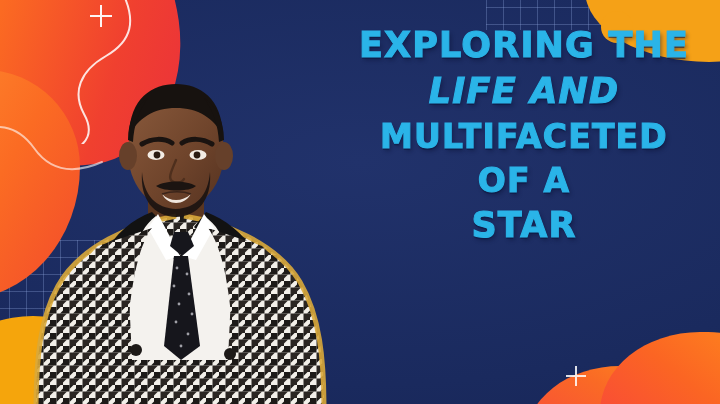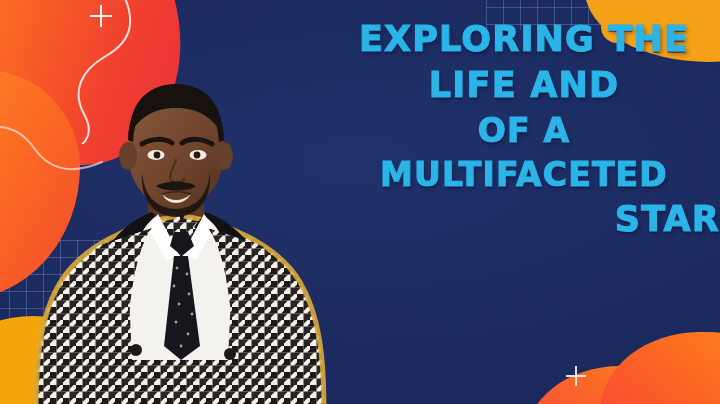--- a/index.html
+++ b/index.html
@@ -96,45 +96,45 @@
   
   .person{
     position:absolute;
     left:24px;top:60px;
     width:330px;height:344px;
   }
 
   
   .headline{
     position:absolute;
-    left:328px;top:22px;
+    left:328px;top:28px;
     width:392px;
     text-align:center;
     line-height:1.00;
     z-index:8;
   }
   .headline .ln{
     display:block;
     color:#2ab4e8;
     font-family:"DejaVu Sans", sans-serif;
     font-weight:bold;
     letter-spacing:1.2px;
     text-transform:uppercase;
     text-shadow:
       0 2px 0 rgba(12,24,64,.55),
       2px 3px 4px rgba(8,16,48,.45);
     -webkit-text-stroke:1.1px #2ab4e8;
     white-space:nowrap;
   }
   .ln-1{font-size:35px;margin-bottom:11px;}
-  .ln-2{font-size:35px;margin-bottom:11px;}
+  .ln-2{font-size:35px;margin-bottom:11px;font-style:italic;}
   .ln-3{font-size:35px;margin-bottom:11px;}
   .ln-4{font-size:33px;margin-bottom:11px;}
   .ln-5{font-size:33px;letter-spacing:.4px;margin-bottom:11px;}
-  .ln-6{font-size:35px;text-align:right;}
+  .ln-6{font-size:35px;}
 </style>
 </head>
 <body>
 
 <div id="card">
 
   <div class="bg-base"></div>
 
   <div class="grid grid-tr"></div>
   <div class="grid grid-bl"></div>
@@ -254,18 +254,18 @@
                C 184 136, 172 148, 152 149 C 132 148, 120 136, 118 112 Z" fill="#1b1411" opacity=".92"></path>
 
       <path d="M138 134 C 146 142, 158 142, 167 134 C 160 146, 144 146, 138 134 Z" fill="#f0e7df"></path>
       <path d="M138 134 C 147 131, 159 131, 167 134" stroke="#3a241a" stroke-width="1.6" fill="none"></path>
     </g>
   </svg>
 
   <div class="headline">
     <span class="ln ln-1">EXPLORING THE</span>
     <span class="ln ln-2">LIFE AND</span>
+    <span class="ln ln-5">MULTIFACETED</span>
     <span class="ln ln-4">OF A</span>
-    <span class="ln ln-5">MULTIFACETED</span>
     <span class="ln ln-6">STAR</span>
   </div>
 
 </div>
 
 </body></html>

